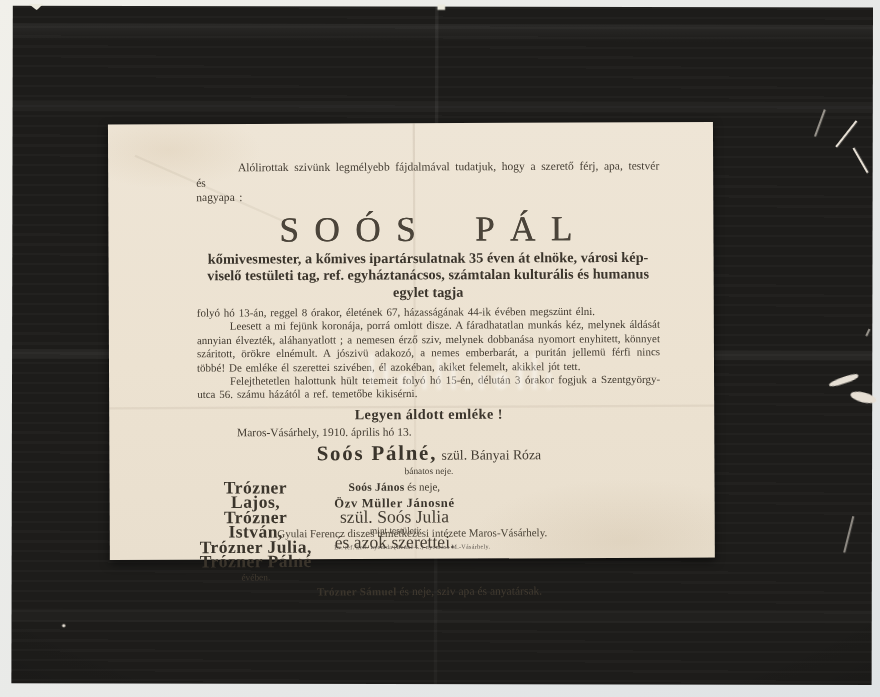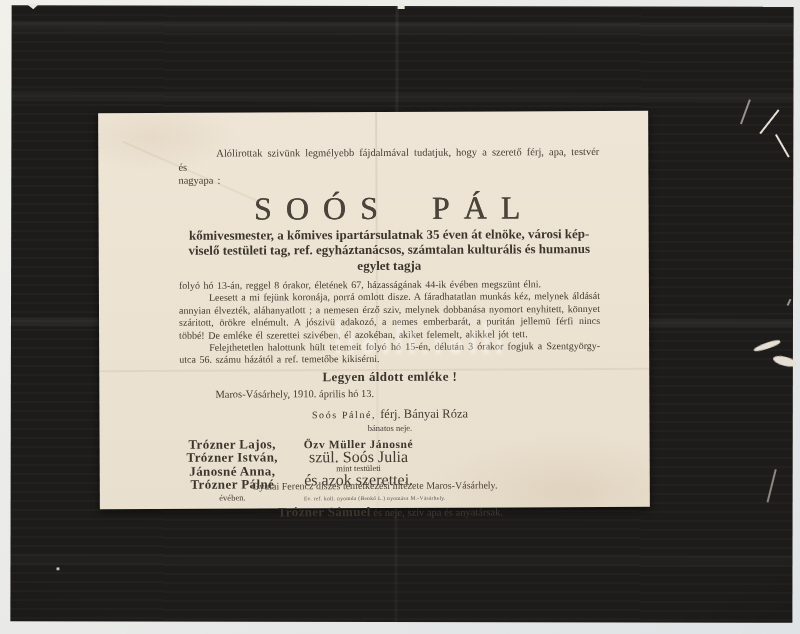--- a/index.html
+++ b/index.html
@@ -63,37 +63,37 @@
     letter-spacing:14px;word-spacing:18px;color:#4b443a;font-weight:normal;
     text-shadow:.4px 0 0 #4b443a;white-space:nowrap;text-indent:10px;
   }
   .subtitle{font-weight:bold;font-size:13px;line-height:15.5px;text-align:center;margin:3px 0 6px;color:#3b352c;}
   .subtitle span{display:block;}
   .bodytxt p{font-size:10px;line-height:12.4px;margin:0;text-align:justify;word-spacing:1px;}
   .ind{text-indent:30px;}
   .blessing{text-align:center;font-weight:bold;font-size:13px;line-height:15px;margin-top:3px;letter-spacing:.4px;color:#3b352c;}
   .dateline{font-size:10.5px;line-height:13px;margin:3px 0 0 36px;}
   .widow{text-align:center;margin-top:4px;line-height:17px;}
-  .widow .wname{font-weight:normal;font-size:10px;letter-spacing:1.6px;color:#3b352c;}
+  .widow .wname{font-weight:bold;font-size:19px;letter-spacing:1.6px;color:#3b352c;}
   .widow .wmaiden{font-size:12.5px;}
   .wrel{text-align:center;font-size:8.5px;line-height:9px;margin-top:1px;}
   .mourners{display:flex;margin-top:4px;}
   .col{text-align:center;}
   .col-l{width:40%;padding-top:5px;}
   .col-m{width:25%;}
   .col-r{width:35%;}
   .mline{font-size:10px;line-height:14px;}
   .mline b{font-size:10.5px;color:#3b352c;letter-spacing:.2px;}
-  .gcline{font-weight:bold;font-size:13px;line-height:13.5px;letter-spacing:.4px;color:#3b352c;}
+  .gcline{font-weight:bold;font-size:16px;line-height:13.5px;letter-spacing:.4px;color:#3b352c;}
   .bigname{font-weight:bold;font-size:11.5px;line-height:14px;letter-spacing:.6px;color:#3b352c;}
   .cap{font-size:8.5px;line-height:10px;margin-top:1px;}
   .sline{font-size:16px;line-height:12.5px;}
   .tline{font-size:8.5px;line-height:10.5px;}
   .coparents{text-align:center;font-size:10.5px;margin-top:3px;line-height:13px;}
-  .coparents b{font-size:13px;color:#3b352c;letter-spacing:.3px;text-align:right;}
+  .coparents b{font-size:10px;color:#3b352c;letter-spacing:.3px;text-align:right;}
   .undertaker{position:absolute;left:0;right:0;bottom:17px;text-align:center;font-size:10px;color:#4a4337;}
   .imprint{position:absolute;left:0;right:0;bottom:7px;text-align:center;font-size:5.5px;letter-spacing:.3px;color:#57504a;}
   
   .watermark{
     position:absolute;left:336px;top:316px;width:310px;height:38px;
     display:flex;align-items:flex-end;gap:9px;opacity:.42;filter:blur(1.4px);
     pointer-events:none;
   }
   .wbar{background:#fff;width:4px;}
   .wb-s{height:15px;} .wb-m{height:22px;} .wb-t{height:32px;}
@@ -145,35 +145,39 @@
       <p>folyó hó 13-án, reggel 8 órakor, életének 67, házasságának 44-ik évében megszünt élni.</p>
       <p class="ind">Leesett a mi fejünk koronája, porrá omlott disze. A fáradhatatlan munkás kéz, melynek áldását annyian élvezték, aláhanyatlott ; a nemesen érző sziv, melynek dobbanása nyomort enyhitett, könnyet száritott, örökre elnémult. A jószivü adakozó, a nemes emberbarát, a puritán jellemü férfi nincs többé! De emléke él szerettei szivében, él azokéban, akiket felemelt, akikkel jót tett.</p>
       <p class="ind">Felejthetetlen halottunk hült tetemeit folyó hó 15-én, délután 3 órakor fogjuk a Szentgyörgy-utca 56. számu házától a ref. temetőbe kikisérni.</p>
     </div>
 
     <div class="blessing">Legyen áldott emléke !</div>
     <div class="dateline">Maros-Vásárhely, 1910. április hó 13.</div>
 
     <div class="widow">
       <span class="wname">Soós Pálné,</span>
-      <span class="wmaiden">férj. Bányai Róza</span>
+      <span class="wmaiden">szül. Bányai Róza</span>
     </div>
     <div class="wrel">bánatos neje.</div>
 
     <div class="mourners">
 
       <div class="col col-m">
         <div class="gcline">Trózner Lajos,</div>
         <div class="gcline">Trózner István,</div>
-        <div class="gcline">Jánosné Anna,</div>
+        <div class="gcline">Trózner Julia,</div>
         <div class="gcline">Trózner Pálné</div>
         <div class="cap">évében.</div>
       </div>
 
       <div class="col col-r">
+        <div class="mline">
+          <b>Soós János</b>
+          <span>és neje,</span>
+        </div>
         <div class="bigname">Özv Müller Jánosné</div>
         <div class="sline">szül. Soós Julia</div>
         <div class="tline">mint testületi</div>
         <div class="sline">és azok szerettei.</div>
       </div>
     </div>
 
     <div class="coparents">
       <b>Trózner Sámuel</b>
       <span>és neje, sziv apa és anyatársak.</span>

